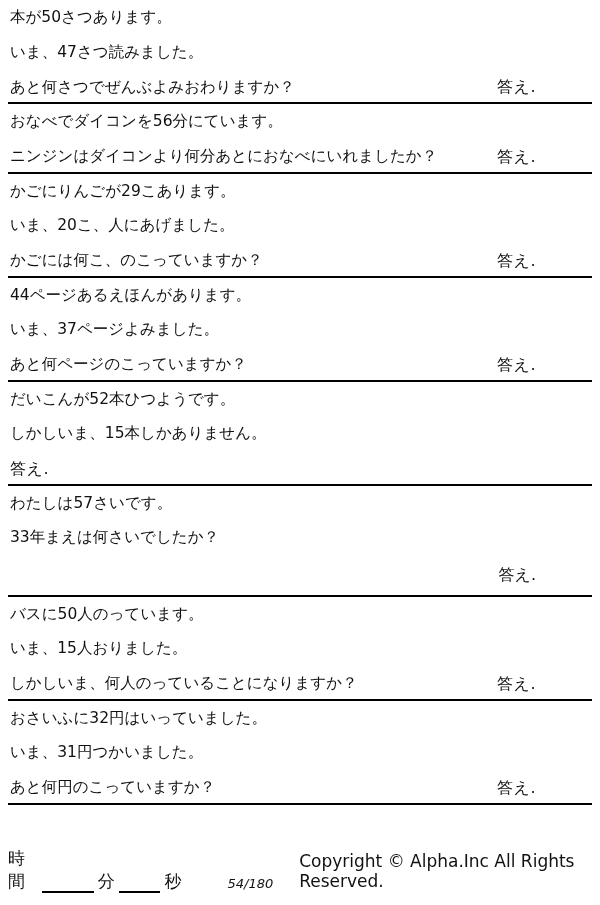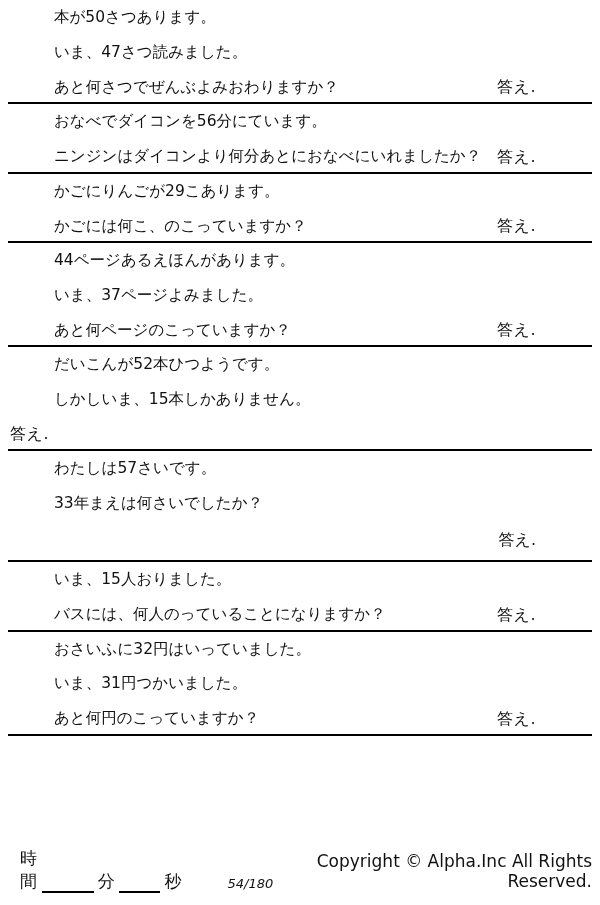--- a/index.html
+++ b/index.html
@@ -32,21 +32,20 @@
     align-items: flex-end;
     justify-content: space-between;
     font-size: 15.5px;
     line-height: 1.0;
     padding: 10px 2px 9px 2px;
     box-sizing: border-box;
     white-space: nowrap;
   }
   .line .qtext {
     display: block;
-    margin-left: 44px;
   }
   .line .answer {
     font-size: 16px;
     letter-spacing: 0.5px;
     padding-right: 54px;
   }
   .line.has-answer {
     padding-bottom: 7px;
   }
   .answer-only {
@@ -57,21 +56,20 @@
     box-sizing: border-box;
   }
   .footer {
     position: absolute;
     left: 8px;
     right: 8px;
     bottom: 12px;
     display: flex;
     align-items: flex-end;
     font-size: 15px;
-    text-align: right;
   }
   .footer .time-label {
     font-size: 17px;
     letter-spacing: 1px;
   }
   .footer .blank {
     display: inline-block;
     width: 62px;
     border-bottom: 2px solid #000;
     margin: 0 4px;
@@ -132,20 +130,24 @@
       <span class="qtext">ニンジンはダイコンより何分あとにおなべにいれましたか？</span>
       <span class="answer">答え.</span>
     </div>
   </div>
 
   <div class="problem">
     <div class="line">
       <span class="qtext">かごにりんごが29こあります。</span>
       <span class="answer"></span>
     </div>
+    <div class="line">
+      <span class="qtext">いま、20こ、人にあげました。</span>
+      <span class="answer"></span>
+    </div>
     <div class="line has-answer">
       <span class="qtext">かごには何こ、のこっていますか？</span>
       <span class="answer">答え.</span>
     </div>
   </div>
 
   <div class="problem">
     <div class="line">
       <span class="qtext">44ページあるえほんがあります。</span>
       <span class="answer"></span>
@@ -183,25 +185,29 @@
       <span class="qtext">33年まえは何さいでしたか？</span>
       <span class="answer"></span>
     </div>
     <div class="answer-only">
       <span class="answer">答え.</span>
     </div>
   </div>
 
   <div class="problem">
     <div class="line">
+      <span class="qtext">バスに50人のっています。</span>
+      <span class="answer"></span>
+    </div>
+    <div class="line">
       <span class="qtext">いま、15人おりました。</span>
       <span class="answer"></span>
     </div>
     <div class="line has-answer">
-      <span class="qtext">バスには、何人のっていることになりますか？</span>
+      <span class="qtext">しかしいま、何人のっていることになりますか？</span>
       <span class="answer">答え.</span>
     </div>
   </div>
 
   <div class="problem">
     <div class="line">
       <span class="qtext">おさいふに32円はいっていました。</span>
       <span class="answer"></span>
     </div>
     <div class="line">

